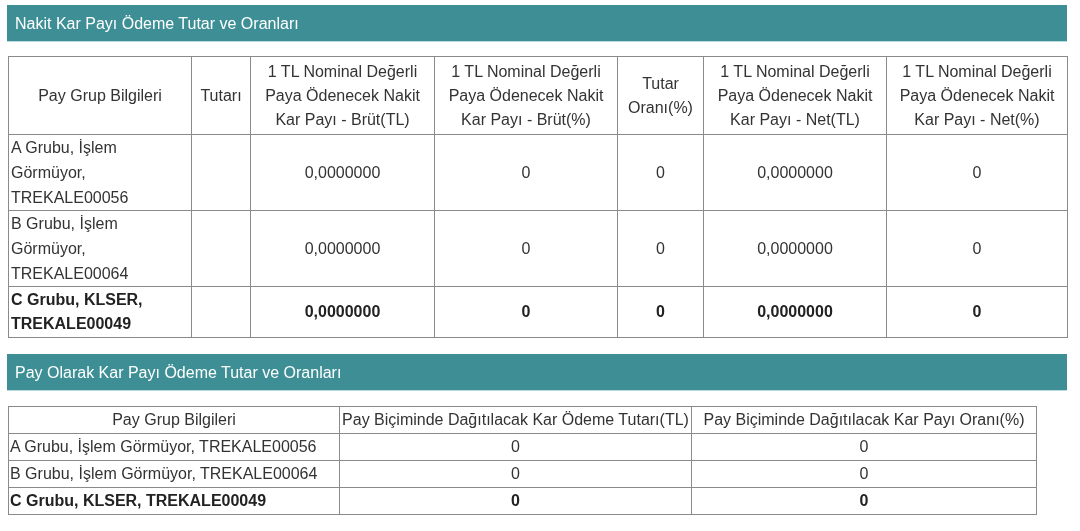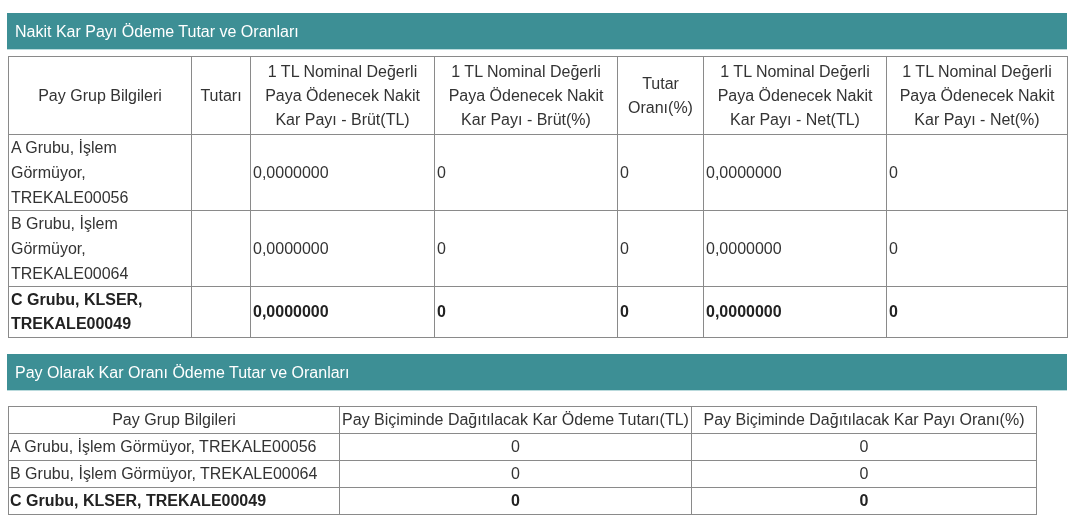--- a/index.html
+++ b/index.html
@@ -18,21 +18,21 @@
       width: 1060px;
       height: 37px;
       background: #3d8f95;
       color: #ffffff;
       font-size: 16px;
       line-height: 37px;
       padding-left: 8px;
       box-sizing: border-box;
       border-bottom: 1px solid #b9dadc;
     }
-    #bar1 { top: 13px; }
+    #bar1 { top: 5px; }
     #bar2 { top: 354px; }
 
     table {
       position: absolute;
       border-collapse: collapse;
       font-size: 16px;
       color: #333333;
       table-layout: fixed;
     }
     table td, table th {
@@ -45,20 +45,21 @@
       left: 8px;
       top: 56px;
       width: 1059px;
     }
     #t1 th {
       text-align: center;
       line-height: 24px;
       height: 77px;
     }
     #t1 td {
+      text-align: center;
       line-height: 25px;
     }
     #t1 td.grp {
       text-align: left;
     }
     #t1 tr.row-a td, #t1 tr.row-b td { height: 75px; }
     #t1 tr.row-c td { height: 50px; line-height: 24px; }
     .bold td { font-weight: bold; color: #222222; }
 
     #t2 {
@@ -133,21 +134,21 @@
     <td>0,0000000</td>
     <td>0</td>
     <td>0</td>
     <td>0,0000000</td>
     <td>0</td>
   </tr>
 </tbody>
   </table>
 
 <div class="section-bar" id="bar2">
-  <span>Pay Olarak Kar Oranı Ödeme Tutar ve Oranları</span>
+  <span>Pay Olarak Kar Payı Ödeme Tutar ve Oranları</span>
 </div>
 
 <table id="t2">
   <colgroup>
     <col style="width:331px">
     <col style="width:352px">
     <col style="width:345px">
   </colgroup>
   <tbody>
       <tr>

